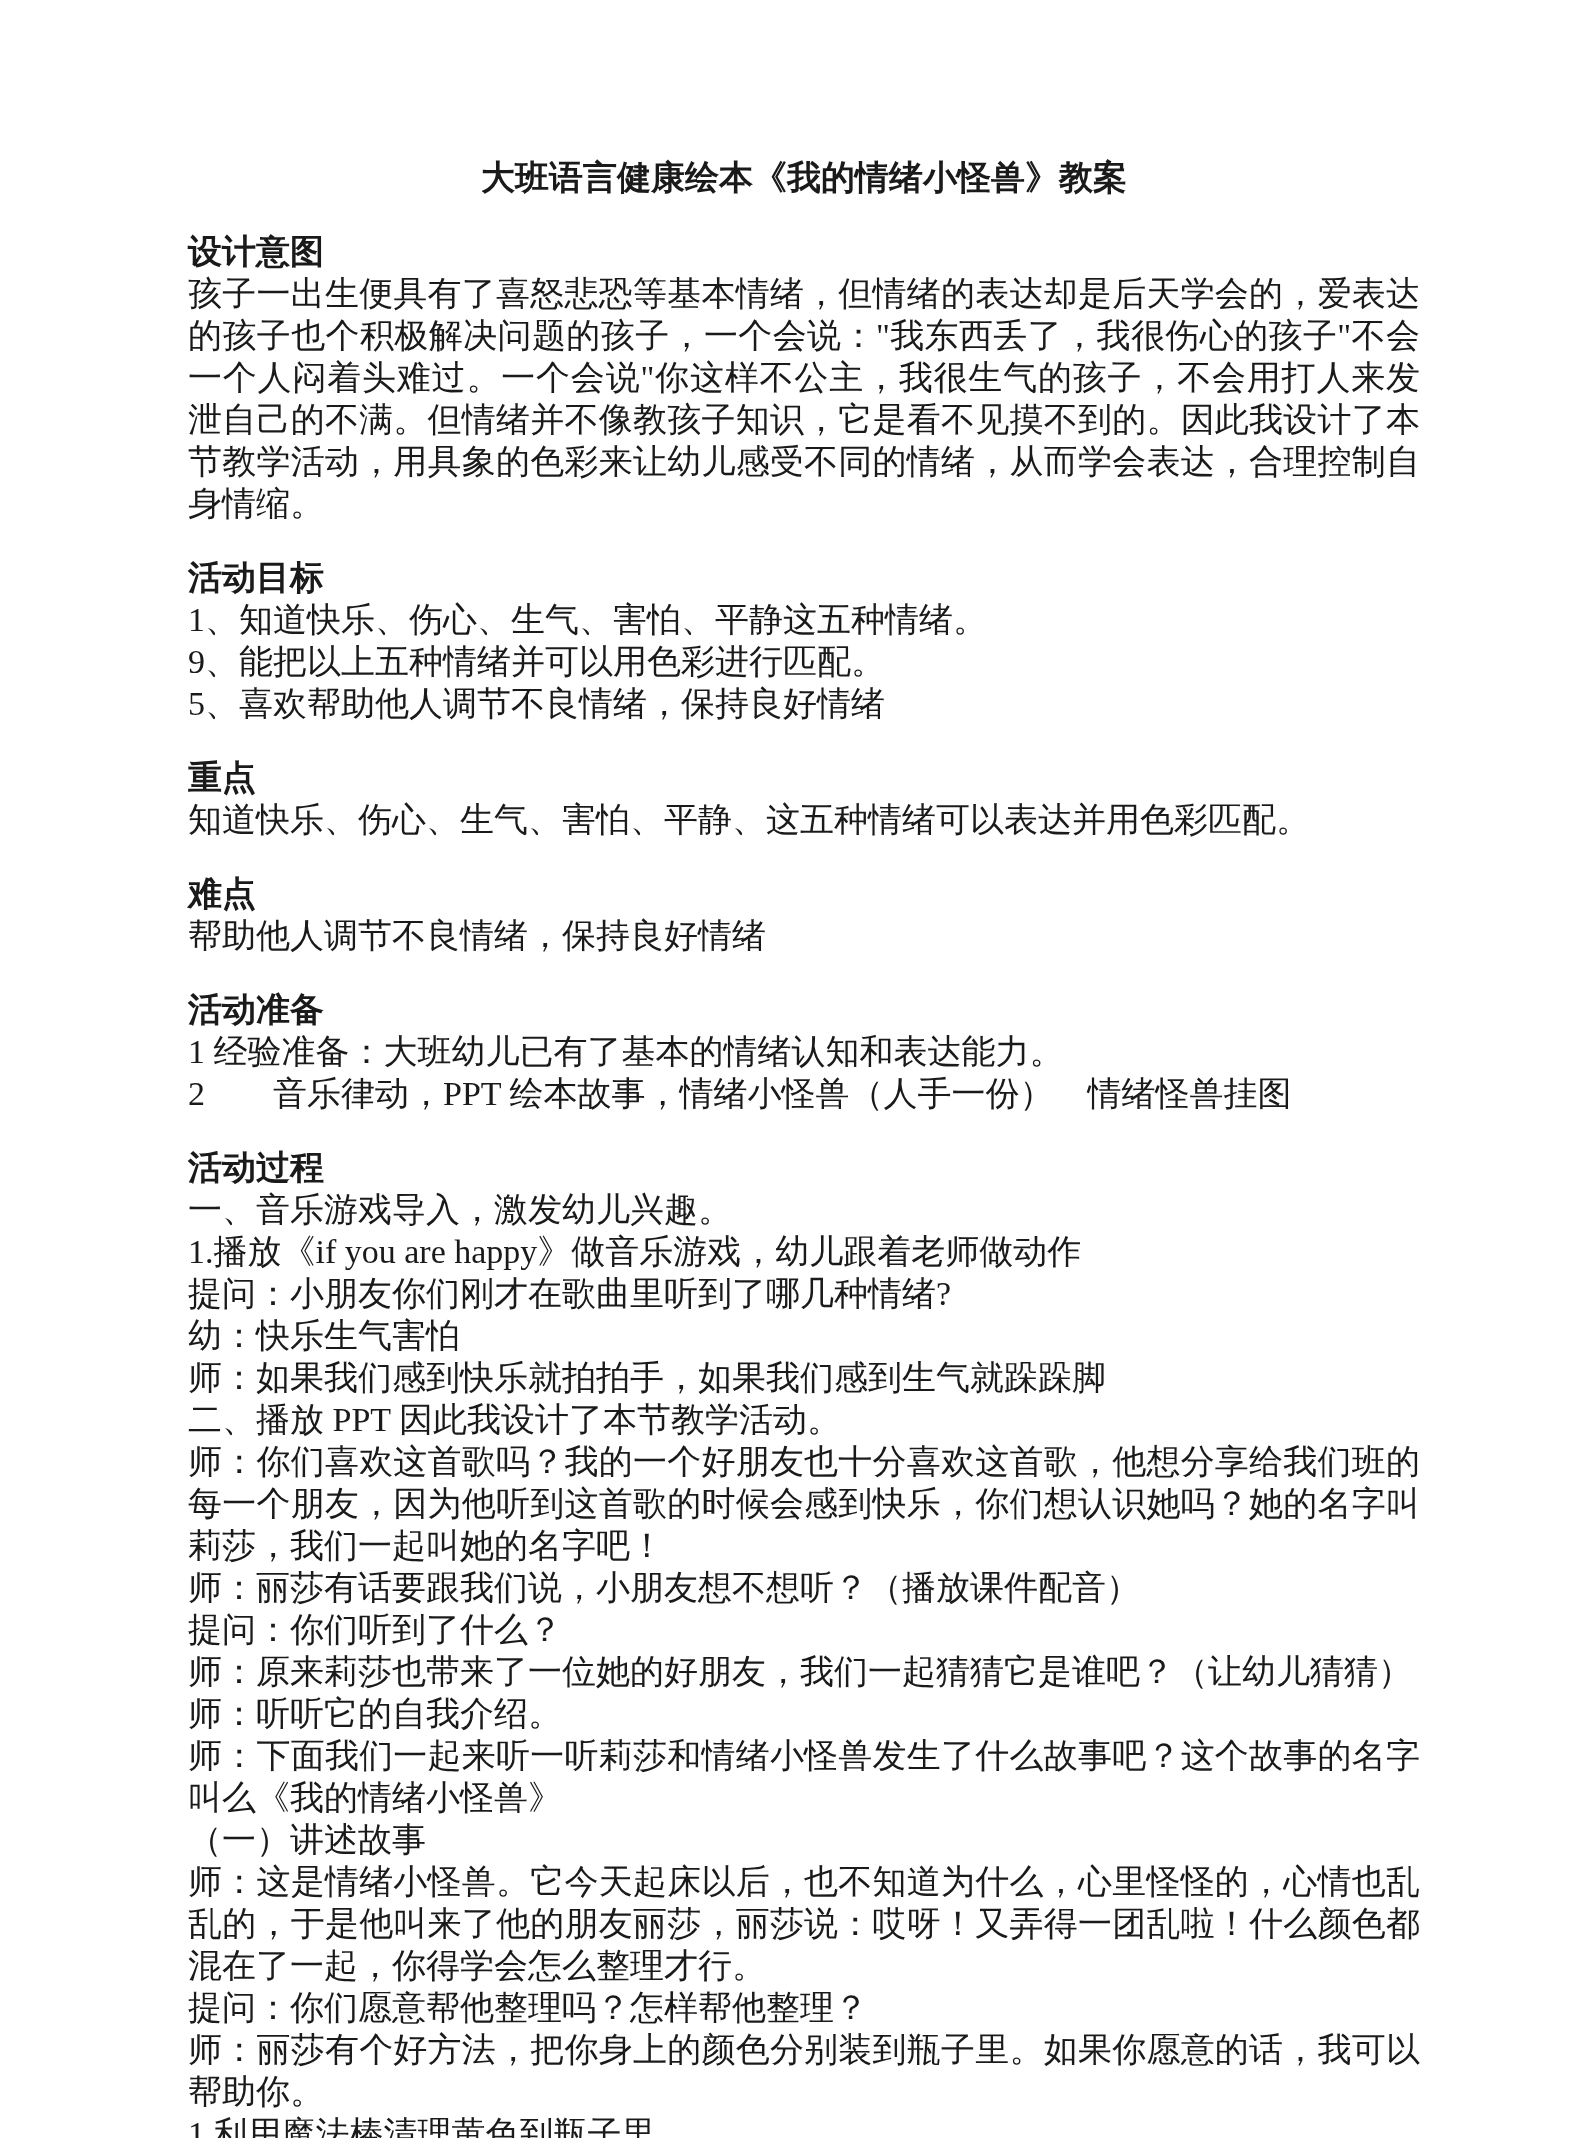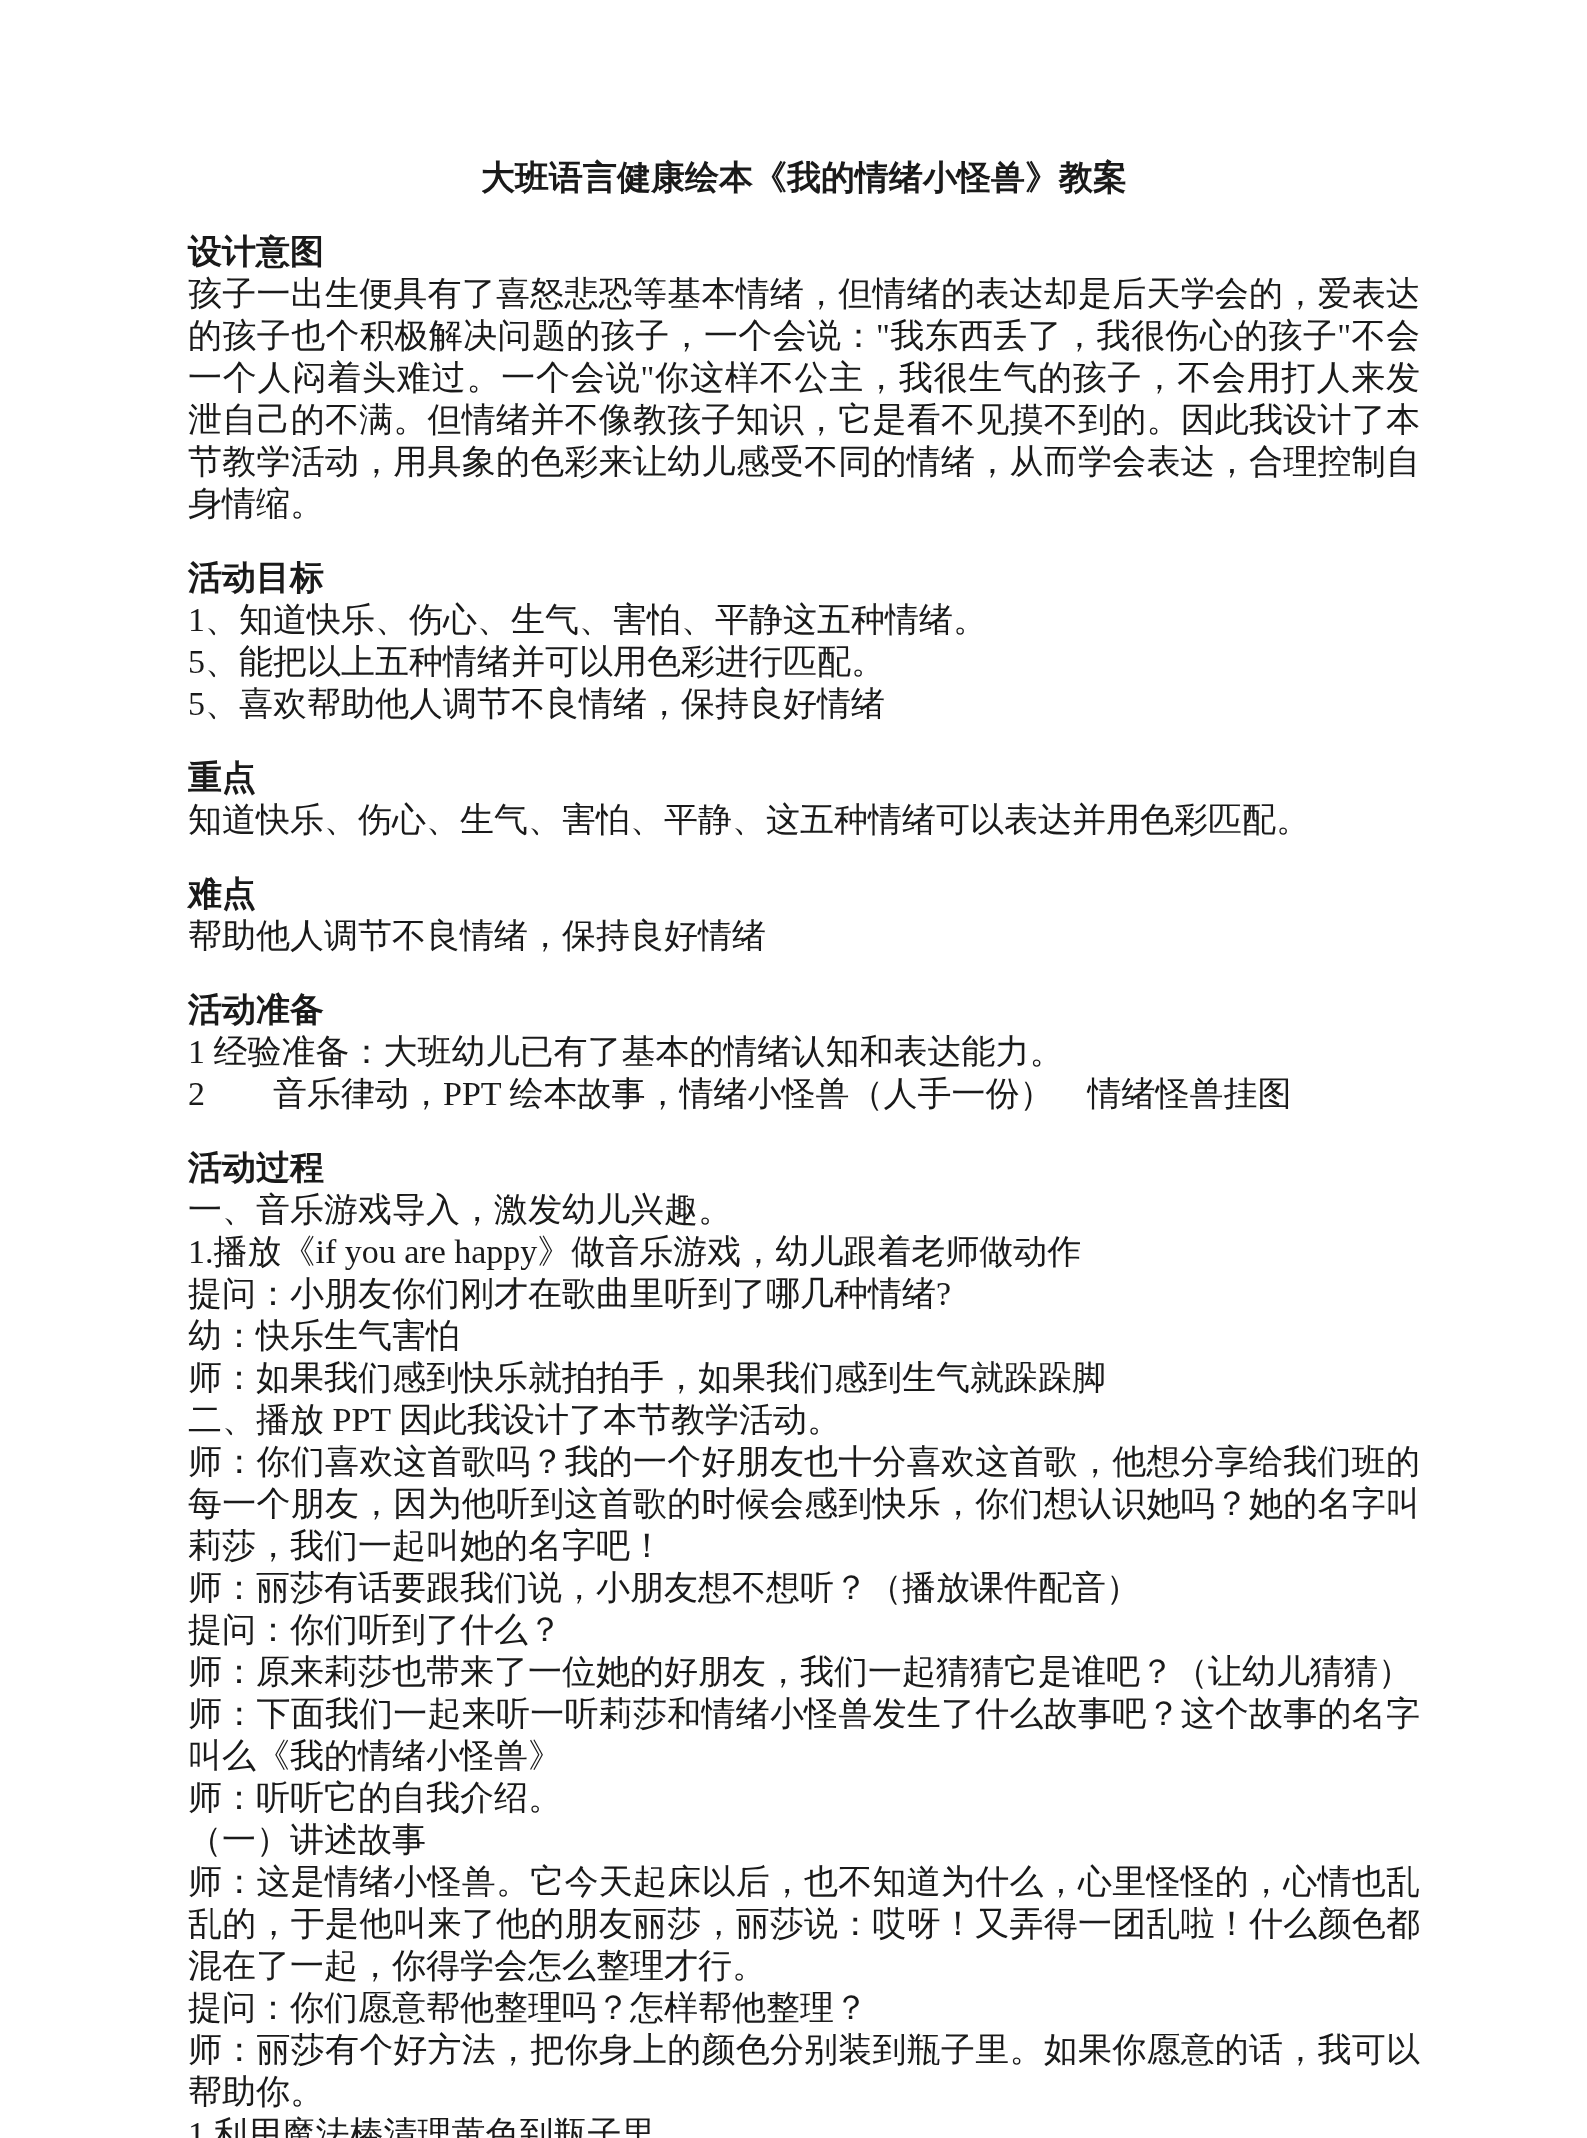--- a/index.html
+++ b/index.html
@@ -47,42 +47,42 @@
 </head>
 <body>
 
 <div class="page">
   <div class="content">
     <h1 class="title">大班语言健康绘本《我的情绪小怪兽》教案</h1>
     <p class="line h">设计意图</p>
     <p class="line">孩子一出生便具有了喜怒悲恐等基本情绪，但情绪的表达却是后天学会的，爱表达的孩子也个积极解决问题的孩子，一个会说："我东西丢了，我很伤心的孩子"不会一个人闷着头难过。一个会说"你这样不公主，我很生气的孩子，不会用打人来发泄自己的不满。但情绪并不像教孩子知识，它是看不见摸不到的。因此我设计了本节教学活动，用具象的色彩来让幼儿感受不同的情绪，从而学会表达，合理控制自身情缩。</p>
     <p class="line h">活动目标</p>
     <p class="line">1、知道快乐、伤心、生气、害怕、平静这五种情绪。</p>
-    <p class="line">5、能把以上五种情绪并可以用色彩进行匹配。</p>
+    <p class="line">9、能把以上五种情绪并可以用色彩进行匹配。</p>
     <p class="line">5、喜欢帮助他人调节不良情绪，保持良好情绪</p>
     <p class="line h">重点</p>
     <p class="line">知道快乐、伤心、生气、害怕、平静、这五种情绪可以表达并用色彩匹配。</p>
     <p class="line h">难点</p>
     <p class="line">帮助他人调节不良情绪，保持良好情绪</p>
     <p class="line h">活动准备</p>
     <p class="line">1 经验准备：大班幼儿已有了基本的情绪认知和表达能力。</p>
     <p class="line">2　　音乐律动，PPT 绘本故事，情绪小怪兽（人手一份）　情绪怪兽挂图</p>
     <p class="line h">活动过程</p>
     <p class="line">一、音乐游戏导入，激发幼儿兴趣。</p>
     <p class="line">1.播放《if you are happy》做音乐游戏，幼儿跟着老师做动作</p>
     <p class="line">提问：小朋友你们刚才在歌曲里听到了哪几种情绪?</p>
     <p class="line">幼：快乐生气害怕</p>
     <p class="line">师：如果我们感到快乐就拍拍手，如果我们感到生气就跺跺脚</p>
     <p class="line">二、播放 PPT 因此我设计了本节教学活动。</p>
     <p class="line">师：你们喜欢这首歌吗？我的一个好朋友也十分喜欢这首歌，他想分享给我们班的每一个朋友，因为他听到这首歌的时候会感到快乐，你们想认识她吗？她的名字叫莉莎，我们一起叫她的名字吧！</p>
     <p class="line">师：丽莎有话要跟我们说，小朋友想不想听？（播放课件配音）</p>
     <p class="line">提问：你们听到了什么？</p>
     <p class="line">师：原来莉莎也带来了一位她的好朋友，我们一起猜猜它是谁吧？（让幼儿猜猜）</p>
+    <p class="line">师：听听它的自我介绍。</p>
     <p class="line">师：下面我们一起来听一听莉莎和情绪小怪兽发生了什么故事吧？这个故事的名字叫么《我的情绪小怪兽》</p>
-    <p class="line">师：听听它的自我介绍。</p>
     <p class="line">（一）讲述故事</p>
     <p class="line">师：这是情绪小怪兽。它今天起床以后，也不知道为什么，心里怪怪的，心情也乱乱的，于是他叫来了他的朋友丽莎，丽莎说：哎呀！又弄得一团乱啦！什么颜色都混在了一起，你得学会怎么整理才行。</p>
     <p class="line">提问：你们愿意帮他整理吗？怎样帮他整理？</p>
     <p class="line">师：丽莎有个好方法，把你身上的颜色分别装到瓶子里。如果你愿意的话，我可以帮助你。</p>
     <p class="line">1 利用魔法棒清理黄色到瓶子里。</p>
     <p class="line">提问：什么颜色到瓶子里去了。</p>
   </div>
 </div>
 
 </body></html>

